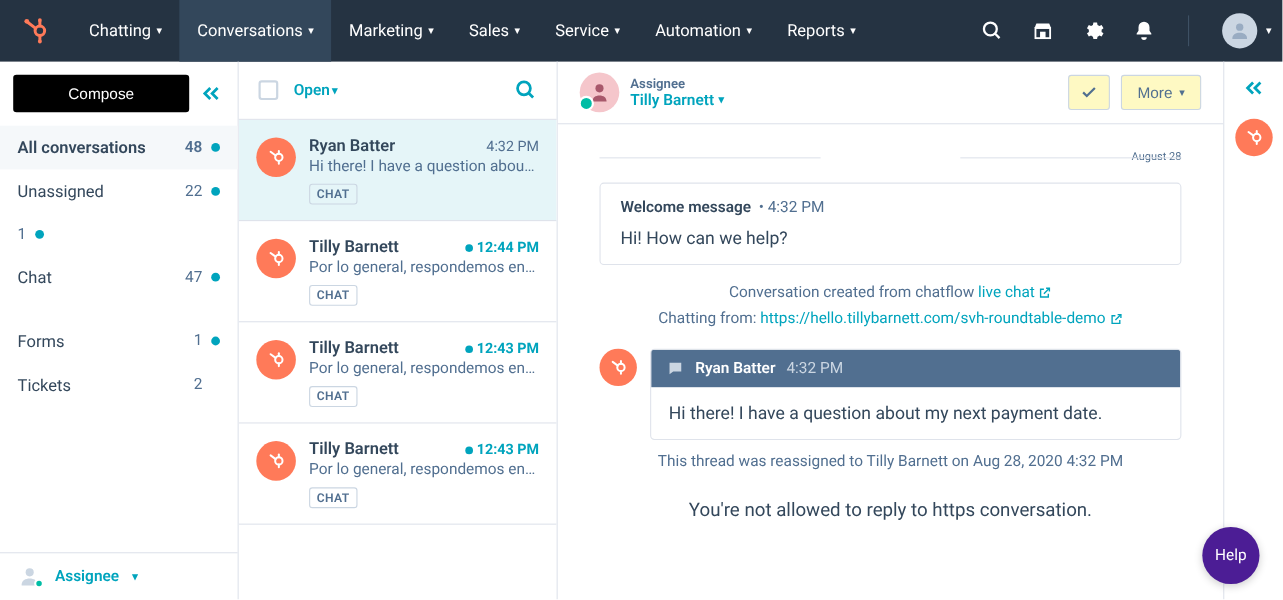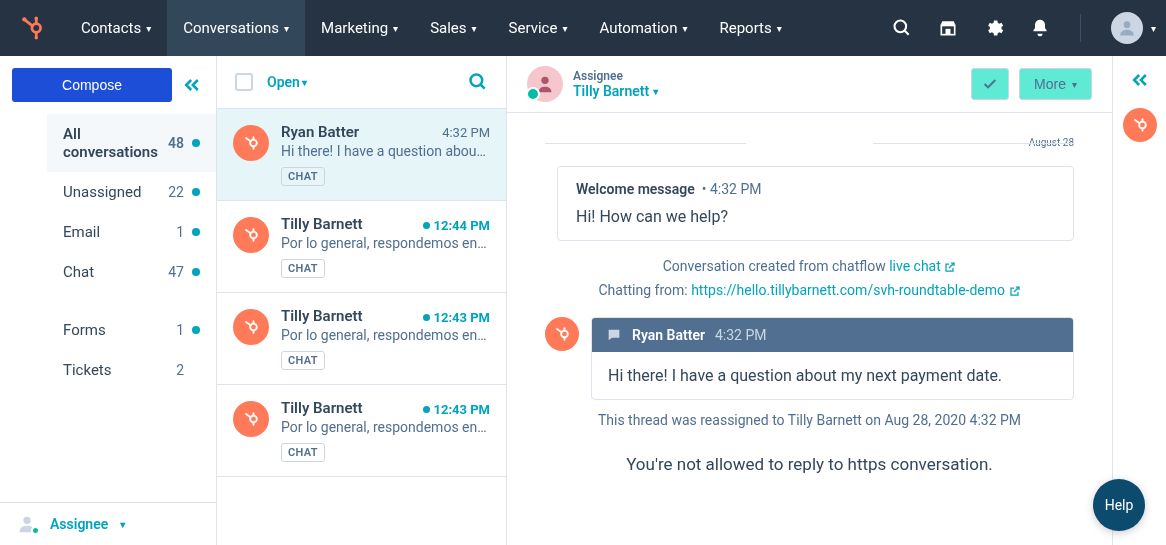--- a/index.html
+++ b/index.html
@@ -30,23 +30,23 @@
   .nav-divider { width:1px; height:28px; background:#3e5164; margin:0 4px; }
   .avatar-circle { width:32px; height:32px; border-radius:50%; background:#cbd6e2; display:flex; align-items:center; justify-content:center; }
   .caret { font-size:10px; }
 
   
   .main { display:flex; height:calc(545px - 56px); }
 
   
   .sidebar { width:217px; display:flex; flex-direction:column; border-right:1px solid var(--border); }
   .compose-row { display:flex; align-items:center; padding:12px 14px 12px 12px; gap:10px; }
-  .compose-btn { flex:1; background:#1d4ed8; color:#fff; border:none; padding:9px 15px; border-radius:3px; font-size:14px; cursor:pointer; }
+  .compose-btn { flex:1; background:#000000; color:#fff; border:none; padding:9px 15px; border-radius:3px; font-size:14px; cursor:pointer; }
   .collapse-btn { color:var(--teal); cursor:pointer; }
-  .sb-list { flex:1; overflow-y:auto;padding-left:47px; }
+  .sb-list { flex:1; overflow-y:auto; }
   .sb-item { display:flex; align-items:center; padding:11px 16px; font-size:15px; cursor:pointer; color:var(--text-dark); }
   .sb-item.selected { background:var(--bg-light); font-weight:600; }
   .sb-item .label { flex:1; }
   .sb-item .count { color:var(--text-gray); font-size:14px; margin-right:8px; }
   .sb-item .dot { width:8px; height:8px; border-radius:50%; background:var(--teal); }
   .sb-spacer { height:18px; }
   .sb-foot { border-top:1px solid var(--border); }
   .available-row { display:flex; align-items:center; padding:10px 16px; gap:12px; color:var(--teal); cursor:pointer; font-weight:600; }
   .person-icon { color:#cbd6e2; position:relative; }
   .settings-row { display:flex; align-items:center; padding:14px 16px; gap:14px; color:var(--teal); cursor:pointer; font-weight:600; }
@@ -72,29 +72,29 @@
 
   
   .detail { flex:1; display:flex; flex-direction:column; position:relative; }
   .detail-header { display:flex; align-items:center; padding:10px 20px; border-bottom:1px solid var(--border); }
   .assignee-block { display:flex; align-items:center; gap:10px; }
   .assignee-avatar { width:36px; height:36px; border-radius:50%; background:#f5c6cb; display:flex; align-items:center; justify-content:center; position:relative; }
   .assignee-avatar::after { content:''; position:absolute; bottom:1px; left:-1px; width:10px; height:10px; border-radius:50%; background:#00bda5; border:2px solid #fff; }
   .assignee-texts .sub { font-size:12px; color:var(--text-gray); font-weight:600; }
   .assignee-texts .name { color:var(--teal); font-weight:600; display:flex; align-items:center; gap:4px; }
   .header-actions { margin-left:auto; display:flex; gap:10px; }
-  .hbtn { border:1px solid #cbd6e2; background:#5eead4; color:var(--text-gray); padding:7px 14px; border-radius:3px; cursor:pointer; display:flex; align-items:center; gap:6px; font-size:14px; }
+  .hbtn { border:1px solid #cbd6e2; background:#fef9c3; color:var(--text-gray); padding:7px 14px; border-radius:3px; cursor:pointer; display:flex; align-items:center; gap:6px; font-size:14px; }
   .hbtn.square { padding:7px 10px; }
 
   .messages { flex:1; overflow-y:auto; padding:18px 38px 10px 38px; }
   .date-sep { text-align:right; color:var(--text-gray); font-size:10px; margin:6px 0 18px; position:relative; }
   .date-sep::before, .date-sep::after { content:''; position:absolute; top:50%; width:38%; height:1px; background:var(--border); }
   .date-sep::before { left:0; } .date-sep::after { right:0; }
 
-  .msg-card { border:1px solid var(--border); border-radius:4px; background:#fff; margin:0 0 14px 12px; }
+  .msg-card { border:1px solid var(--border); border-radius:4px; background:#fff; margin:0 0 14px 0; }
   .msg-card.sys { padding:14px 18px; }
   .sys-head { font-size:14px; color:var(--text-gray); margin-bottom:10px; }
   .sys-head strong { color:var(--text-dark); font-weight:600; }
   .sys-body { font-size:16px; color:var(--text-dark); }
   .center-note { text-align:center; color:var(--text-gray); font-size:14px; line-height:1.7; margin-bottom:14px; }
   .center-note a { color:var(--teal); text-decoration:none; }
 
   .msg-row { display:flex; gap:12px; margin-bottom:12px; }
   .row-avatar { width:34px; height:34px; border-radius:50%; background:var(--hubspot-orange); display:flex; align-items:center; justify-content:center; flex-shrink:0; }
   .reply-card { flex:1; border:1px solid var(--border); border-radius:4px; overflow:hidden; }
@@ -105,42 +105,42 @@
 
   .reassign-note { text-align:center; color:var(--text-gray); font-size:14px; margin:8px 0 18px; }
   .not-allowed { text-align:center; font-size:17px; color:var(--text-dark); padding:8px 0 20px; }
 
   
   .right-rail { width:54px; border-left:1px solid var(--border); display:flex; flex-direction:column; align-items:center; padding-top:14px; gap:18px; }
   .rail-collapse { color:var(--teal); cursor:pointer; }
   .rail-logo { width:34px; height:34px; border-radius:50%; background:var(--hubspot-orange); display:flex; align-items:center; justify-content:center; }
 
   
-  .help-fab { position:absolute; right:-33px; bottom:14px; width:52px; height:52px; border-radius:50%; background:#0c4a6e; color:#fff; display:flex; align-items:center; justify-content:center; font-size:14px; cursor:pointer; box-shadow:0 2px 8px rgba(0,0,0,.2); }
+  .help-fab { position:absolute; right:-33px; bottom:14px; width:52px; height:52px; border-radius:50%; background:#4c1d95; color:#fff; display:flex; align-items:center; justify-content:center; font-size:14px; cursor:pointer; box-shadow:0 2px 8px rgba(0,0,0,.2); }
 
   svg { display:block; }
 </style>
 </head>
 <body>
 
 <div class="topnav">
   <div class="logo">
     <svg class="logo-icon" width="26" height="26" viewBox="0 0 24 24">
         <circle cx="15" cy="12" r="4" fill="none" stroke="currentColor" stroke-width="2.5"></circle>
         <line x1="15" y1="4" x2="15" y2="8" stroke="currentColor" stroke-width="2.5" stroke-linecap="round"></line>
         <circle cx="15" cy="3" r="1.6" fill="currentColor"></circle>
         <line x1="15" y1="16" x2="15" y2="20" stroke="currentColor" stroke-width="2.5" stroke-linecap="round"></line>
         <circle cx="15" cy="21" r="1.6" fill="currentColor"></circle>
         <line x1="11.5" y1="10" x2="5" y2="5" stroke="currentColor" stroke-width="2.5" stroke-linecap="round"></line>
         <circle cx="4" cy="4" r="2" fill="currentColor"></circle>
       </svg>
   </div>
   <div class="nav-items">
     <div class="nav-item">
-        <span>Contacts</span>
+        <span>Chatting</span>
         <span class="caret">▾</span>
       </div>
     <div class="nav-item active">
         <span>Conversations</span>
         <span class="caret">▾</span>
       </div>
     <div class="nav-item">
         <span>Marketing</span>
         <span class="caret">▾</span>
       </div>
@@ -208,21 +208,20 @@
         <span class="label">All conversations</span>
         <span class="count">48</span>
         <span class="dot"></span>
       </div>
       <div class="sb-item">
         <span class="label">Unassigned</span>
         <span class="count">22</span>
         <span class="dot"></span>
       </div>
       <div class="sb-item">
-        <span class="label">Email</span>
         <span class="count">1</span>
         <span class="dot"></span>
       </div>
       <div class="sb-item">
         <span class="label">Chat</span>
         <span class="count">47</span>
         <span class="dot"></span>
       </div>
       <div class="sb-spacer"></div>
       <div class="sb-item">

